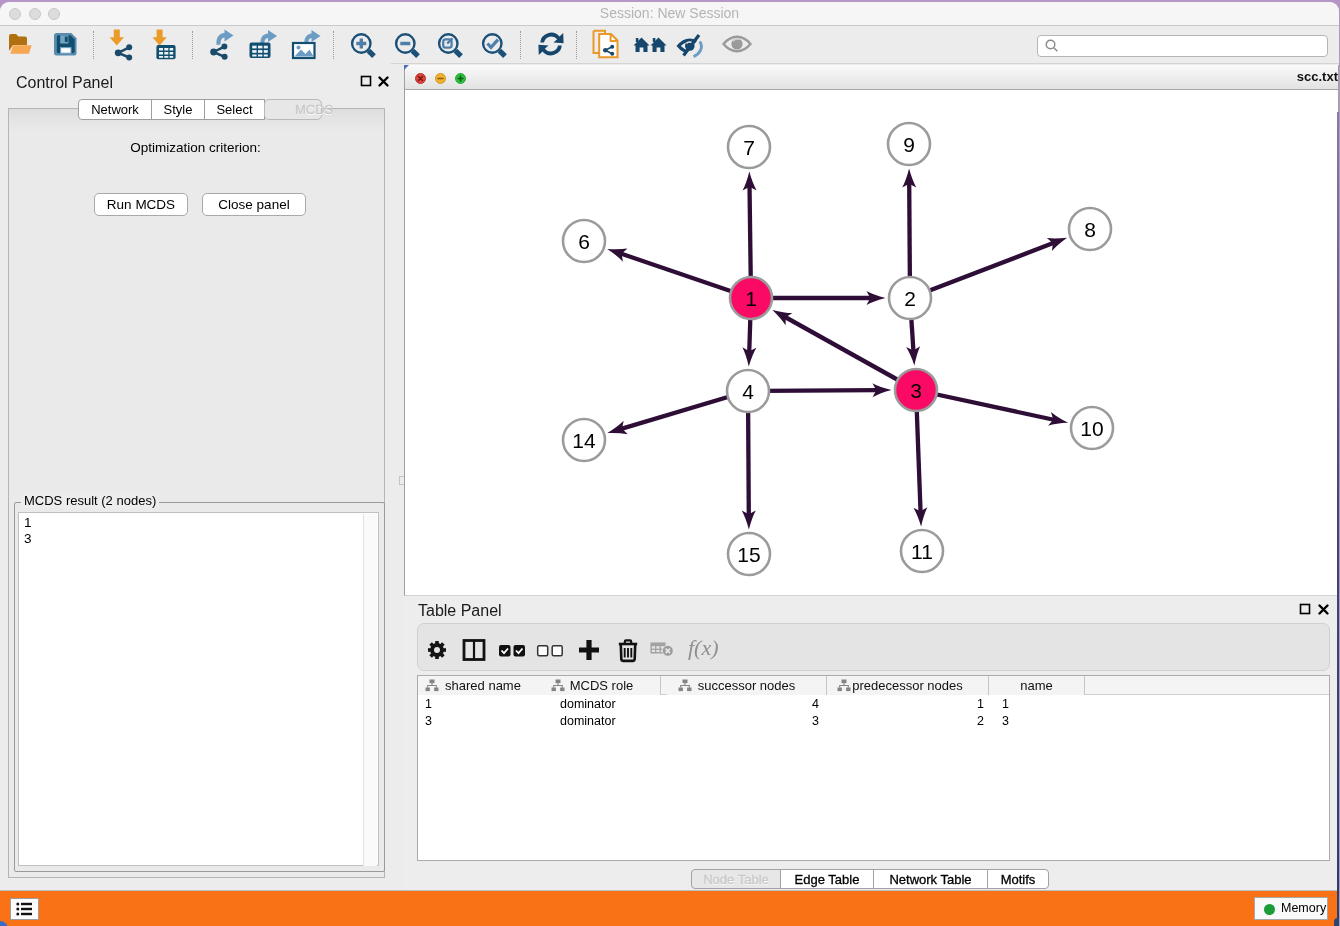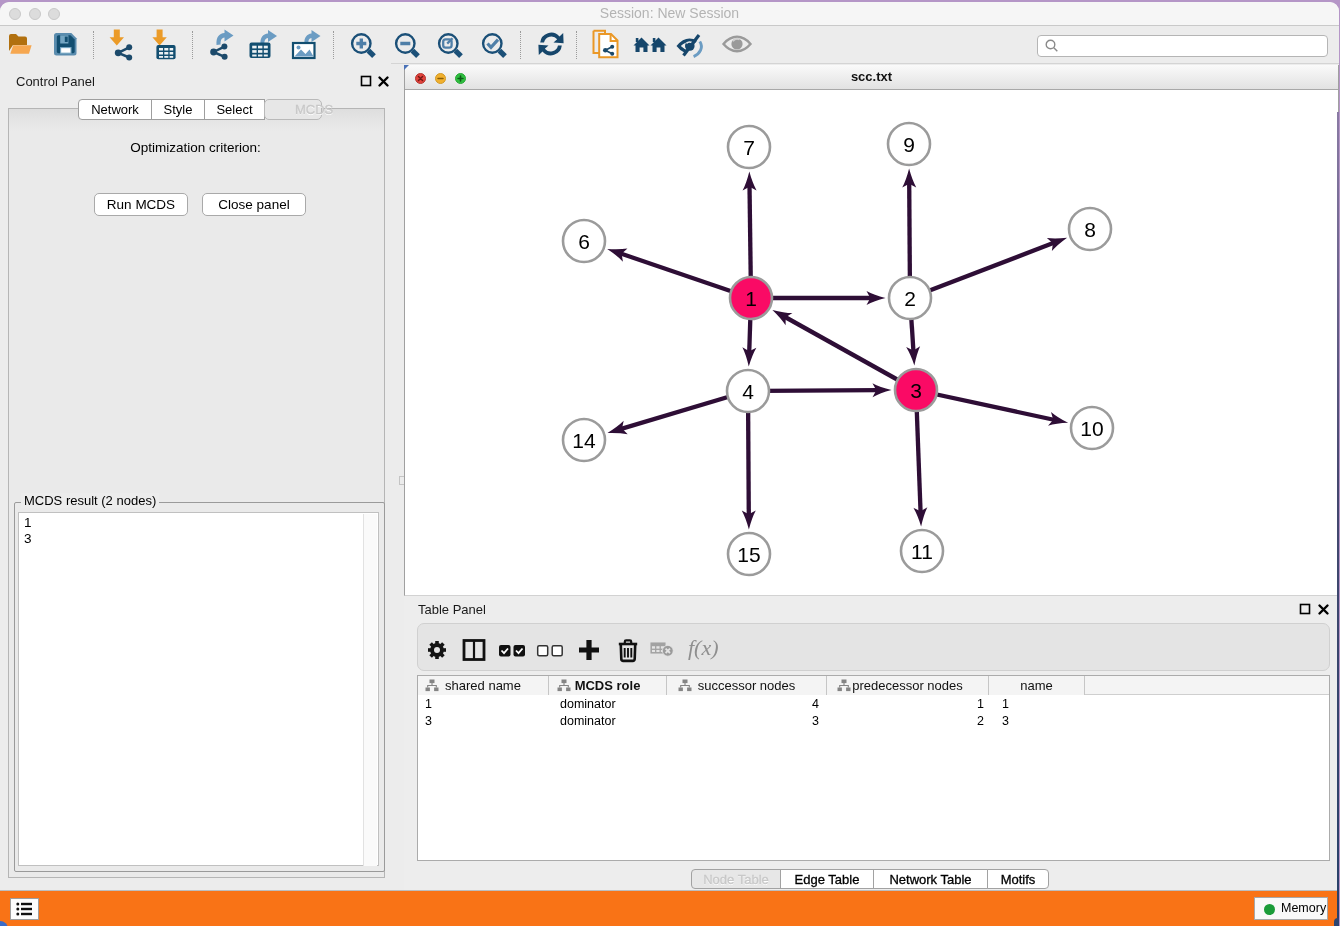--- a/index.html
+++ b/index.html
@@ -17,21 +17,21 @@
           font-size:14px;color:#b4b4b4;}
   
   #toolbar{position:absolute;left:0;top:24px;width:100%;height:37px;background:#ececec;
            border-bottom:1px solid #d4d4d4;}
   .sep{position:absolute;top:5px;height:28px;width:0;border-left:1px dotted #9a9a9a;}
   .ticon2{position:absolute;top:0px;}
   #searchbox{position:absolute;left:1037px;top:9px;width:289px;height:20px;background:#fff;
              border:1px solid #b5b5b5;border-radius:4px;}
   
   #cpanel{position:absolute;left:0;top:61px;width:391px;bottom:35px;background:#ececec;}
-  .phead{font-size:13px;color:#1a1a1a;}
+  .phead{font-size:16px;color:#1a1a1a;}
   .tabrow .tab{position:absolute;top:0;height:21px;box-sizing:border-box;background:#fff;
       border:1px solid #9e9e9e;font-size:13px;color:#000;text-align:center;line-height:20px;}
   .tabsel{background:#e7e7e7 !important;color:#c8c8c8 !important;text-shadow:0 1px 0 #fff;-webkit-text-stroke:0.3px #c8c8c8 !important;}
   .btn{position:absolute;background:#fff;border:1px solid #a9a9a9;border-radius:5px;
        box-sizing:border-box;font-size:13.5px;color:#000;text-align:center;}
   
   #netwin{position:absolute;left:404px;top:63px;width:935px;height:531px;box-sizing:border-box;
           border-left:1px solid #a0a0a0;border-right:1px solid #a0a0a0;border-bottom:1px solid #d2d2d2;background:#fff;}
   #nettitle{position:absolute;left:0;top:0;width:100%;height:25px;box-sizing:border-box;
             background:linear-gradient(#fafafa,#e2e2e2);border-bottom:1px solid #a8a8a8;}
@@ -260,21 +260,21 @@
       <div class="tl" style="left:29.5px;background:#f1b02e;border:1px solid #d29a25;">
         <svg width="9" height="9" viewBox="0 0 11 11" style="position:absolute;left:0;top:0;">
           <path d="M2.5 5.5 L8.5 5.5" stroke="#895d06" stroke-width="2" stroke-linecap="round"></path>
           </svg>
       </div>
       <div class="tl" style="left:49.5px;background:#2fbf3f;border:1px solid #28a737;">
         <svg width="9" height="9" viewBox="0 0 11 11" style="position:absolute;left:0;top:0;">
           <path d="M2.5 5.5 L8.5 5.5 M5.5 2.5 L5.5 8.5" stroke="#0e5b18" stroke-width="2" stroke-linecap="round"></path>
           </svg>
       </div>
-      <div style="position:absolute;left:0;top:4px;width:100%;text-align:center;font-size:13px;font-weight:bold;color:#111;">scc.txt</div>
+      <div style="position:absolute;left:0;top:4px;width:100%;text-align:right;font-size:13px;font-weight:bold;color:#111;">scc.txt</div>
     </div>
     <svg id="graph" style="position:absolute;left:0;top:25px;" width="933" height="504" viewBox="405 89 933 504">
       <defs>
         <marker id="arr" markerWidth="22" markerHeight="16" refX="6" refY="8" orient="auto" markerUnits="userSpaceOnUse">
           <path d="M19.5 8 Q8 5 0.5 1 L4.3 8 L0.5 15 Q8 11 19.5 8 Z" fill="#2e0e36"></path>
         </marker>
       </defs>
       <g stroke="#2e0e36" stroke-width="4.3" marker-end="url(#arr)">
         <line x1="751" y1="297" x2="749.5" y2="184.0"></line>
         <line x1="751" y1="297" x2="620.0" y2="252.3"></line>
@@ -386,21 +386,21 @@
       <div class="abs" style="left:270px;top:11px;font-family:'Liberation Serif',serif;font-style:italic;font-size:22px;color:#8f8f8f;">f(x)</div>
     </div>
     <div id="ttable">
       <div class="abs" style="left:0;top:0;width:100%;height:19px;background:#f4f4f4;border-bottom:1px solid #cfcfcf;box-sizing:border-box;"></div>
       <div class="th" style="left:0;width:131px;"><svg width="14" height="13" viewBox="0 0 14 13" style="position:absolute;left:7px;top:3px;">
             <rect x="4.5" y="0.5" width="5" height="3.6" fill="#848484"></rect>
             <rect x="0.5" y="8.5" width="4.4" height="3.6" fill="#848484"></rect>
             <rect x="9.1" y="8.5" width="4.4" height="3.6" fill="#848484"></rect>
             <path d="M7 4 v2.5 M2.7 8.5 v-2 h8.6 v2" fill="none" stroke="#848484" stroke-width="1.1"></path>
           </svg>shared name</div>
-      <div class="th" style="left:131px;width:118px;font-weight:bold;"><svg width="14" height="13" viewBox="0 0 14 13" style="position:absolute;left:8px;top:3px;">
+      <div class="th" style="left:125px;width:118px;"><svg width="14" height="13" viewBox="0 0 14 13" style="position:absolute;left:8px;top:3px;">
             <rect x="4.5" y="0.5" width="5" height="3.6" fill="#848484"></rect>
             <rect x="0.5" y="8.5" width="4.4" height="3.6" fill="#848484"></rect>
             <rect x="9.1" y="8.5" width="4.4" height="3.6" fill="#848484"></rect>
             <path d="M7 4 v2.5 M2.7 8.5 v-2 h8.6 v2" fill="none" stroke="#848484" stroke-width="1.1"></path>
           </svg>MCDS role</div>
       <div class="th" style="left:249px;width:160px;"><svg width="14" height="13" viewBox="0 0 14 13" style="position:absolute;left:11px;top:3px;">
             <rect x="4.5" y="0.5" width="5" height="3.6" fill="#848484"></rect>
             <rect x="0.5" y="8.5" width="4.4" height="3.6" fill="#848484"></rect>
             <rect x="9.1" y="8.5" width="4.4" height="3.6" fill="#848484"></rect>
             <path d="M7 4 v2.5 M2.7 8.5 v-2 h8.6 v2" fill="none" stroke="#848484" stroke-width="1.1"></path>

